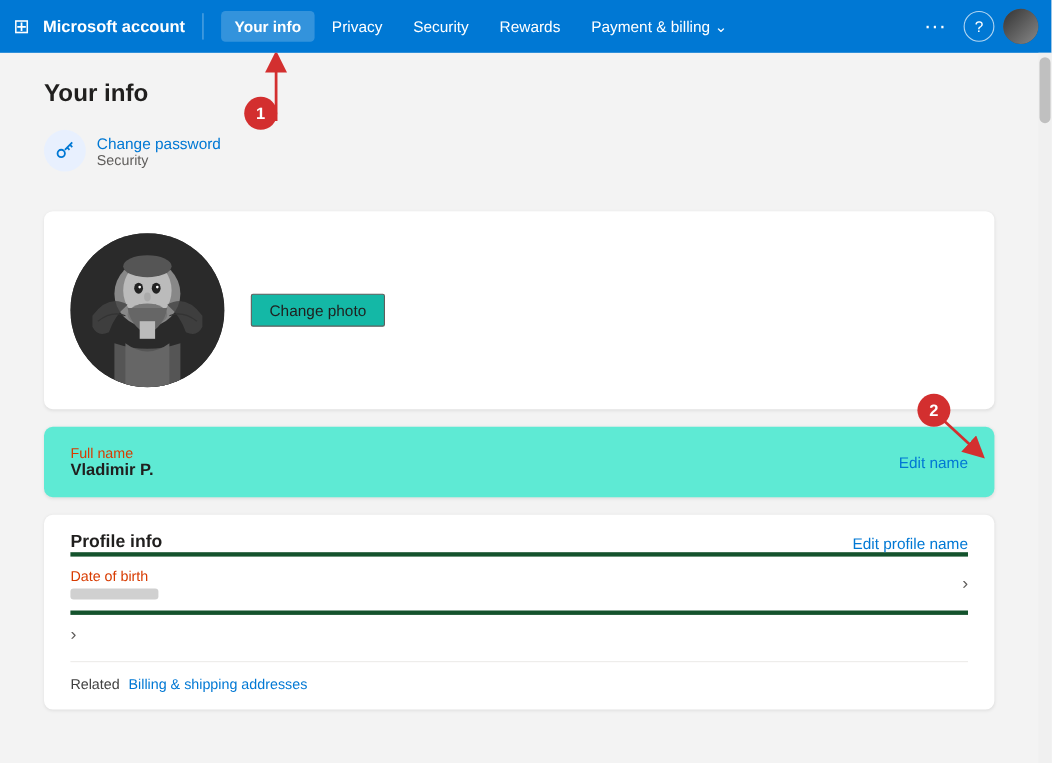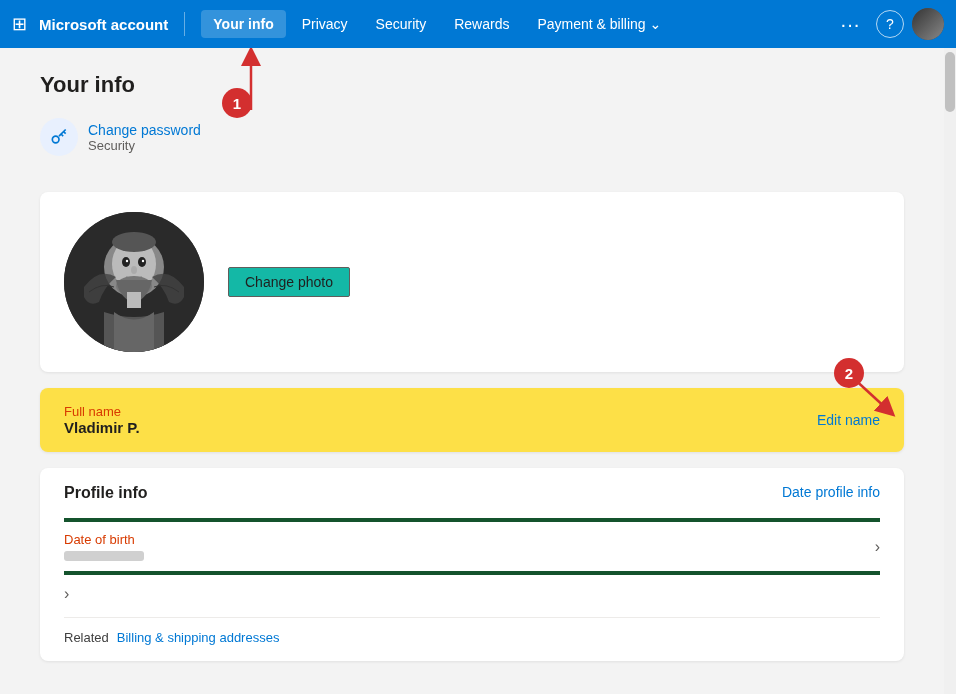--- a/index.html
+++ b/index.html
@@ -216,21 +216,21 @@
       color: #201f1e;
       font-size: 14px;
       padding: 6px 16px;
       border-radius: 2px;
       cursor: pointer;
       font-family: 'Segoe UI', Arial, sans-serif;
     }
 
     
     .name-card {
-      background: #fde047;
+      background: #5eead4;
       border-radius: 8px;
       padding: 16px 24px;
       margin-bottom: 16px;
       box-shadow: 0 1px 3px rgba(0,0,0,0.08);
       display: flex;
       align-items: center;
       justify-content: space-between;
     }
     .name-left .label {
       font-size: 13px;
@@ -251,22 +251,21 @@
     
     .profile-info-card {
       background: white;
       border-radius: 8px;
       padding: 16px 24px;
       box-shadow: 0 1px 3px rgba(0,0,0,0.08);
     }
     .profile-info-header {
       display: flex;
       justify-content: space-between;
-      align-items: flex-start;
-      margin-bottom: 16px;
+      align-items: flex-end;
     }
     .profile-info-title {
       font-size: 16px;
       font-weight: 600;
       color: #201f1e;
     }
     .edit-profile-link {
       color: #0078d4;
       font-size: 14px;
       cursor: pointer;
@@ -428,21 +427,21 @@
         <div class="name-left">
           <div class="label">Full name</div>
           <div class="value">Vladimir P.</div>
         </div>
         <a class="edit-name-link">Edit name</a>
       </div>
 
       <div class="profile-info-card">
         <div class="profile-info-header">
           <span class="profile-info-title">Profile info</span>
-          <a class="edit-profile-link">Date profile info</a>
+          <a class="edit-profile-link">Edit profile name</a>
         </div>
 
         <div class="info-row">
           <div class="info-row-left">
             <div class="info-label">Date of birth</div>
             <div class="info-value"></div>
           </div>
           <span class="chevron-icon">›</span>
         </div>
 

